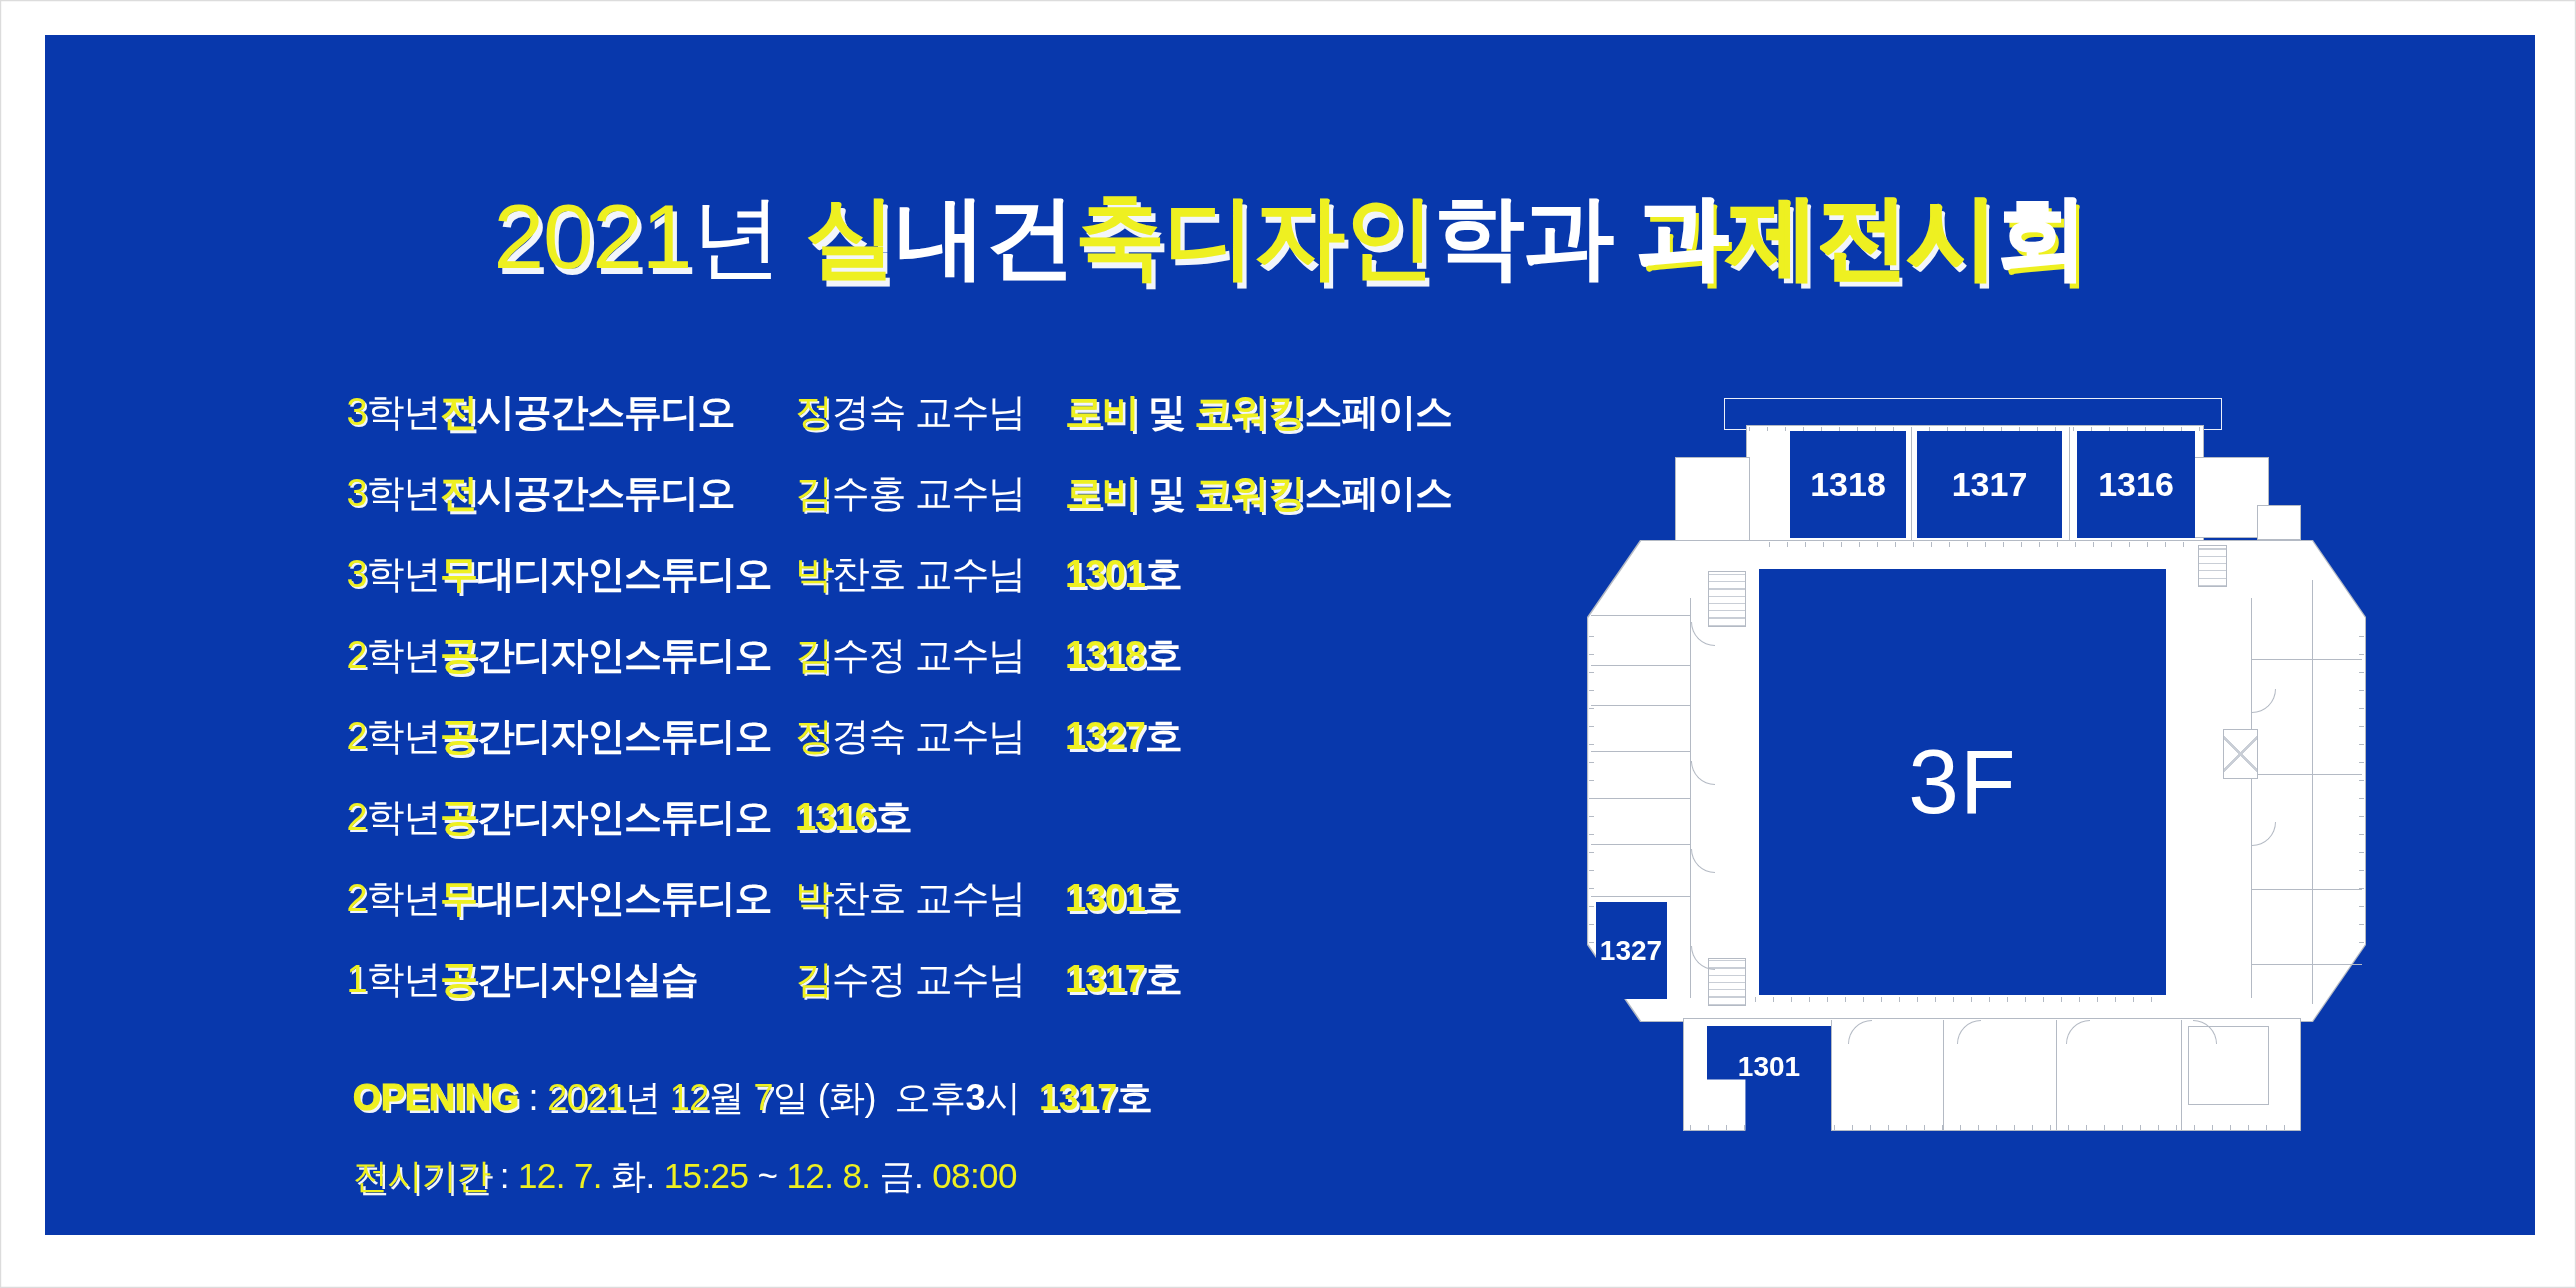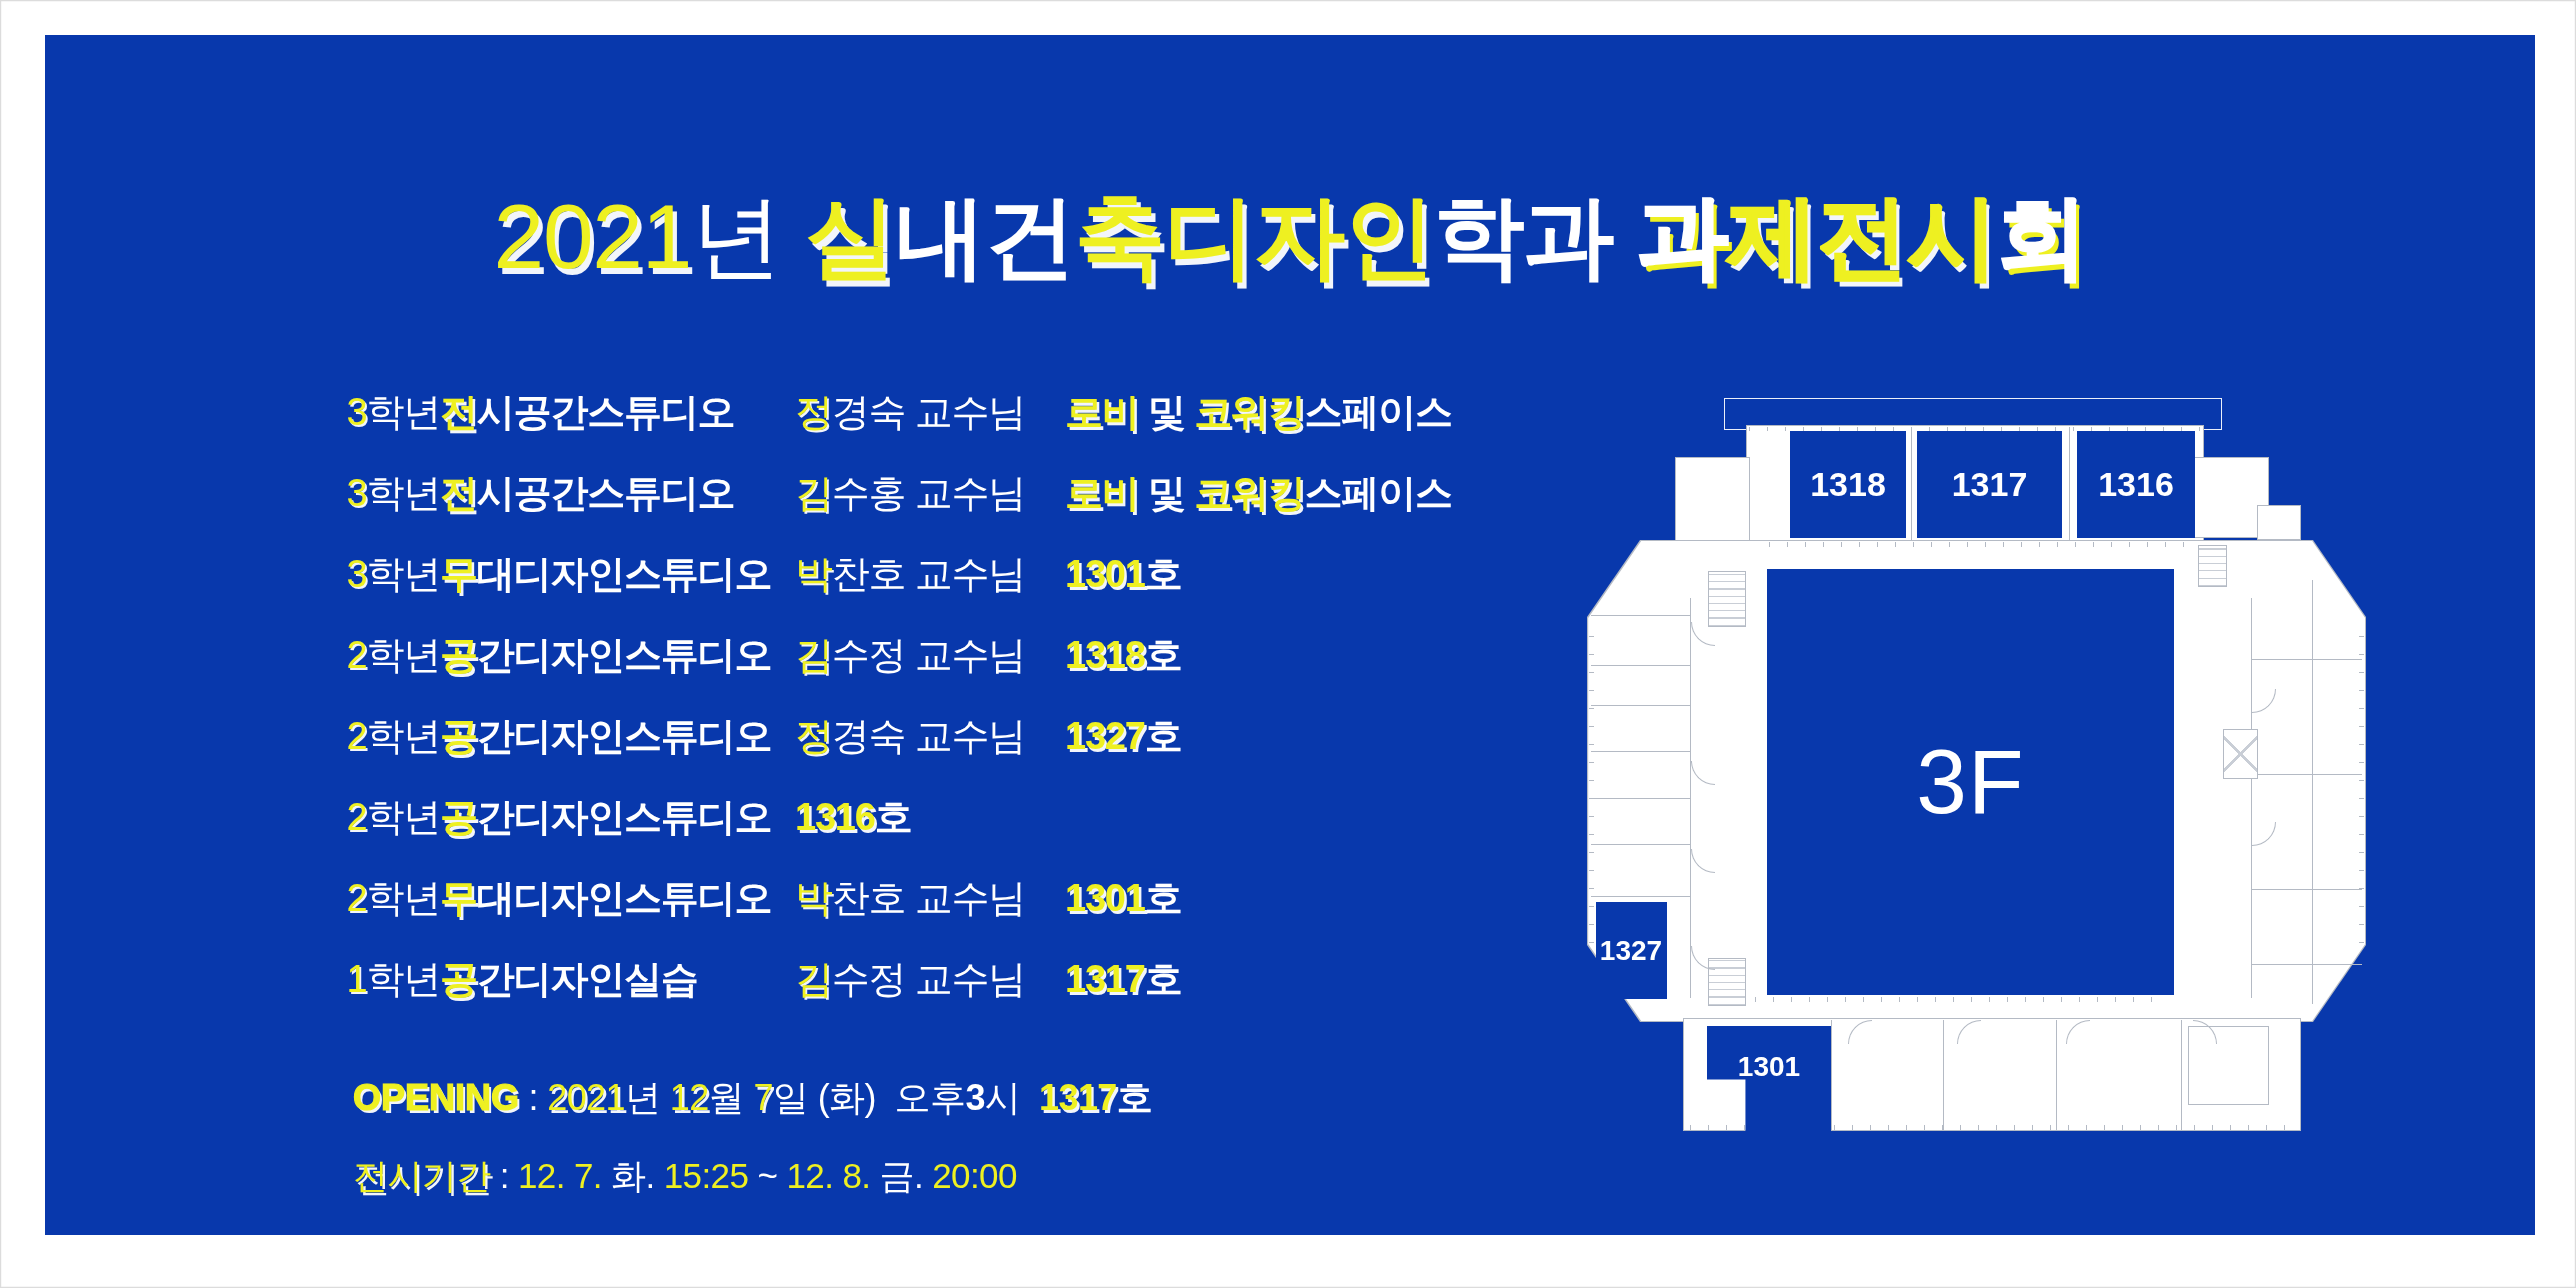--- a/index.html
+++ b/index.html
@@ -71,21 +71,21 @@
   .hatch{background:repeating-linear-gradient(0deg,#c9ced6 0 1.2px,#fff 1.2px 7.3px);border:1.2px solid var(--pl);}
   .lift{border:1.2px solid var(--pl);background:
     linear-gradient(45deg,transparent 47%,#c9ced6 47%,#c9ced6 53%,transparent 53%),
     linear-gradient(-45deg,transparent 47%,#c9ced6 47%,#c9ced6 53%,transparent 53%),#fff;}
   .arc{width:24px;height:24px;border-left:1.2px solid var(--pl);border-bottom:1.2px solid var(--pl);border-radius:0 0 0 25.4px;}
   .room{background:var(--blue);display:flex;align-items:center;justify-content:center;
     color:#fff;font-weight:700;font-size:34px;letter-spacing:0;}
   .r1318{left:203px;top:33px;width:116px;height:107px;}
   .r1317{left:330px;top:33px;width:145px;height:107px;}
   .r1316{left:490px;top:33px;width:118px;height:107px;}
-  .r3f{left:180px;top:171px;width:407px;height:426px;font-weight:400;font-size:91px;letter-spacing:1.2px;}
+  .r3f{left:172px;top:171px;width:407px;height:426px;font-weight:400;font-size:91px;letter-spacing:1.2px;}
   .r1327{left:8.5px;top:504px;width:71px;height:97px;font-size:28px;}
   .r1301{left:120px;top:628px;width:124px;height:105px;font-size:28px;
     clip-path:polygon(0 0,100% 0,100% 100%,31% 100%,31% 51%,0 51%);
     align-items:flex-start;padding-top:25.4px;}
 </style>
 </head>
 <body>
 
 <div class="panel">
 
@@ -96,21 +96,21 @@
       <div class="row"><div class="cell grade"><span class="cy shs">3</span><span class="cw">학년</span></div><div class="cell studio"><span class="cy sh">전</span><span class="cw">시공간스튜디오</span></div><div class="cell prof"><span class="cy shs">김</span><span class="cw">수홍 교수님</span></div><div class="cell loc"><span class="cy sh">로비</span><span class="cw"> 및 </span><span class="cy sh">코워킹</span><span class="cw">스페이스</span></div></div>
       <div class="row"><div class="cell grade"><span class="cy shs">3</span><span class="cw">학년</span></div><div class="cell studio"><span class="cy sh">무</span><span class="cw">대디자인스튜디오</span></div><div class="cell prof"><span class="cy shs">박</span><span class="cw">찬호 교수님</span></div><div class="cell loc"><span class="cy sh">1301</span><span class="cw">호</span></div></div>
       <div class="row"><div class="cell grade"><span class="cy shs">2</span><span class="cw">학년</span></div><div class="cell studio"><span class="cy sh">공</span><span class="cw">간디자인스튜디오</span></div><div class="cell prof"><span class="cy shs">김</span><span class="cw">수정 교수님</span></div><div class="cell loc"><span class="cy sh">1318</span><span class="cw">호</span></div></div>
       <div class="row"><div class="cell grade"><span class="cy shs">2</span><span class="cw">학년</span></div><div class="cell studio"><span class="cy sh">공</span><span class="cw">간디자인스튜디오</span></div><div class="cell prof"><span class="cy shs">정</span><span class="cw">경숙 교수님</span></div><div class="cell loc"><span class="cy sh">1327</span><span class="cw">호</span></div></div>
       <div class="row"><div class="cell grade"><span class="cy shs">2</span><span class="cw">학년</span></div><div class="cell studio"><span class="cy sh">공</span><span class="cw">간디자인스튜디오</span></div><div class="cell loc"><span class="cy sh">1316</span><span class="cw">호</span></div></div>
       <div class="row"><div class="cell grade"><span class="cy shs">2</span><span class="cw">학년</span></div><div class="cell studio"><span class="cy sh">무</span><span class="cw">대디자인스튜디오</span></div><div class="cell prof"><span class="cy shs">박</span><span class="cw">찬호 교수님</span></div><div class="cell loc"><span class="cy sh">1301</span><span class="cw">호</span></div></div>
       <div class="row"><div class="cell grade"><span class="cy shs">1</span><span class="cw">학년</span></div><div class="cell studio"><span class="cy sh">공</span><span class="cw">간디자인실습</span></div><div class="cell prof"><span class="cy shs">김</span><span class="cw">수정 교수님</span></div><div class="cell loc"><span class="cy sh">1317</span><span class="cw">호</span></div></div>
     </div>
 
   <div class="opening-line" id="opening-line1"><span class="cy b sh op-label">OPENING</span><span class="cw   "> : </span><span class="cy  sh ">2021</span><span class="cw   ">년 </span><span class="cy  sh ">12</span><span class="cw   ">월 </span><span class="cy  sh ">7</span><span class="cw   ">일 (화)</span><span class="cw   ">  오후</span><span class="cw b  ">3</span><span class="cw   ">시  </span><span class="cy b sh ">1317</span><span class="cw b  ">호</span></div>
-  <div class="opening-line" id="opening-line2"><span class="cy  sh ">전시기간</span><span class="cw   "> : </span><span class="cy   ">12. 7. </span><span class="cw   ">화. </span><span class="cy   ">15:25 </span><span class="cw   ">~ </span><span class="cy   ">12. 8. </span><span class="cw   ">금. </span><span class="cy   ">20:00</span></div>
+  <div class="opening-line" id="opening-line2"><span class="cy  sh ">전시기간</span><span class="cw   "> : </span><span class="cy   ">12. 7. </span><span class="cw   ">화. </span><span class="cy   ">15:25 </span><span class="cw   ">~ </span><span class="cy   ">12. 8. </span><span class="cw   ">금. </span><span class="cy   ">08:00</span></div>
 
   <div class="plan">
 
     <div class="tband"></div>
     <div class="wht twing"></div>
     <div class="wht lblock"></div>
     <div class="wht trbath"></div>
     <div class="wht trnotch"></div>
     <div class="oct-edge"></div>
     <div class="octagon"></div>

